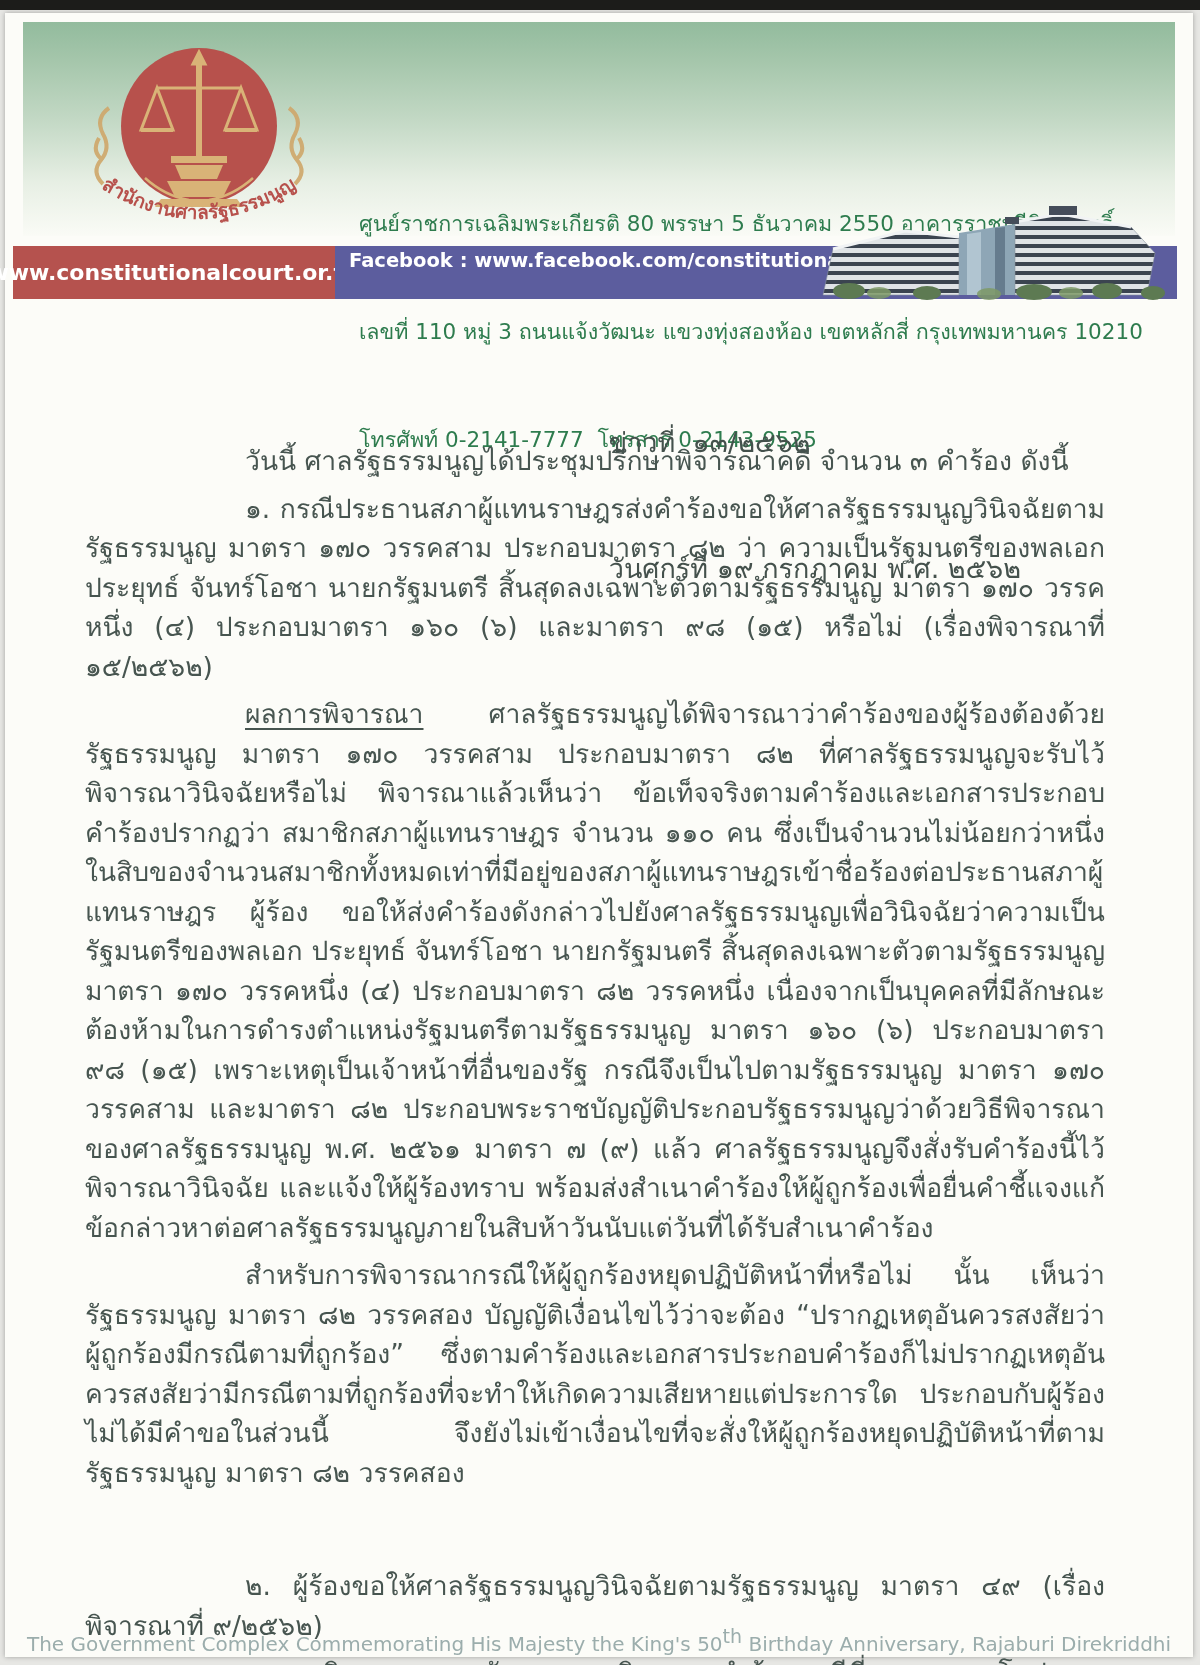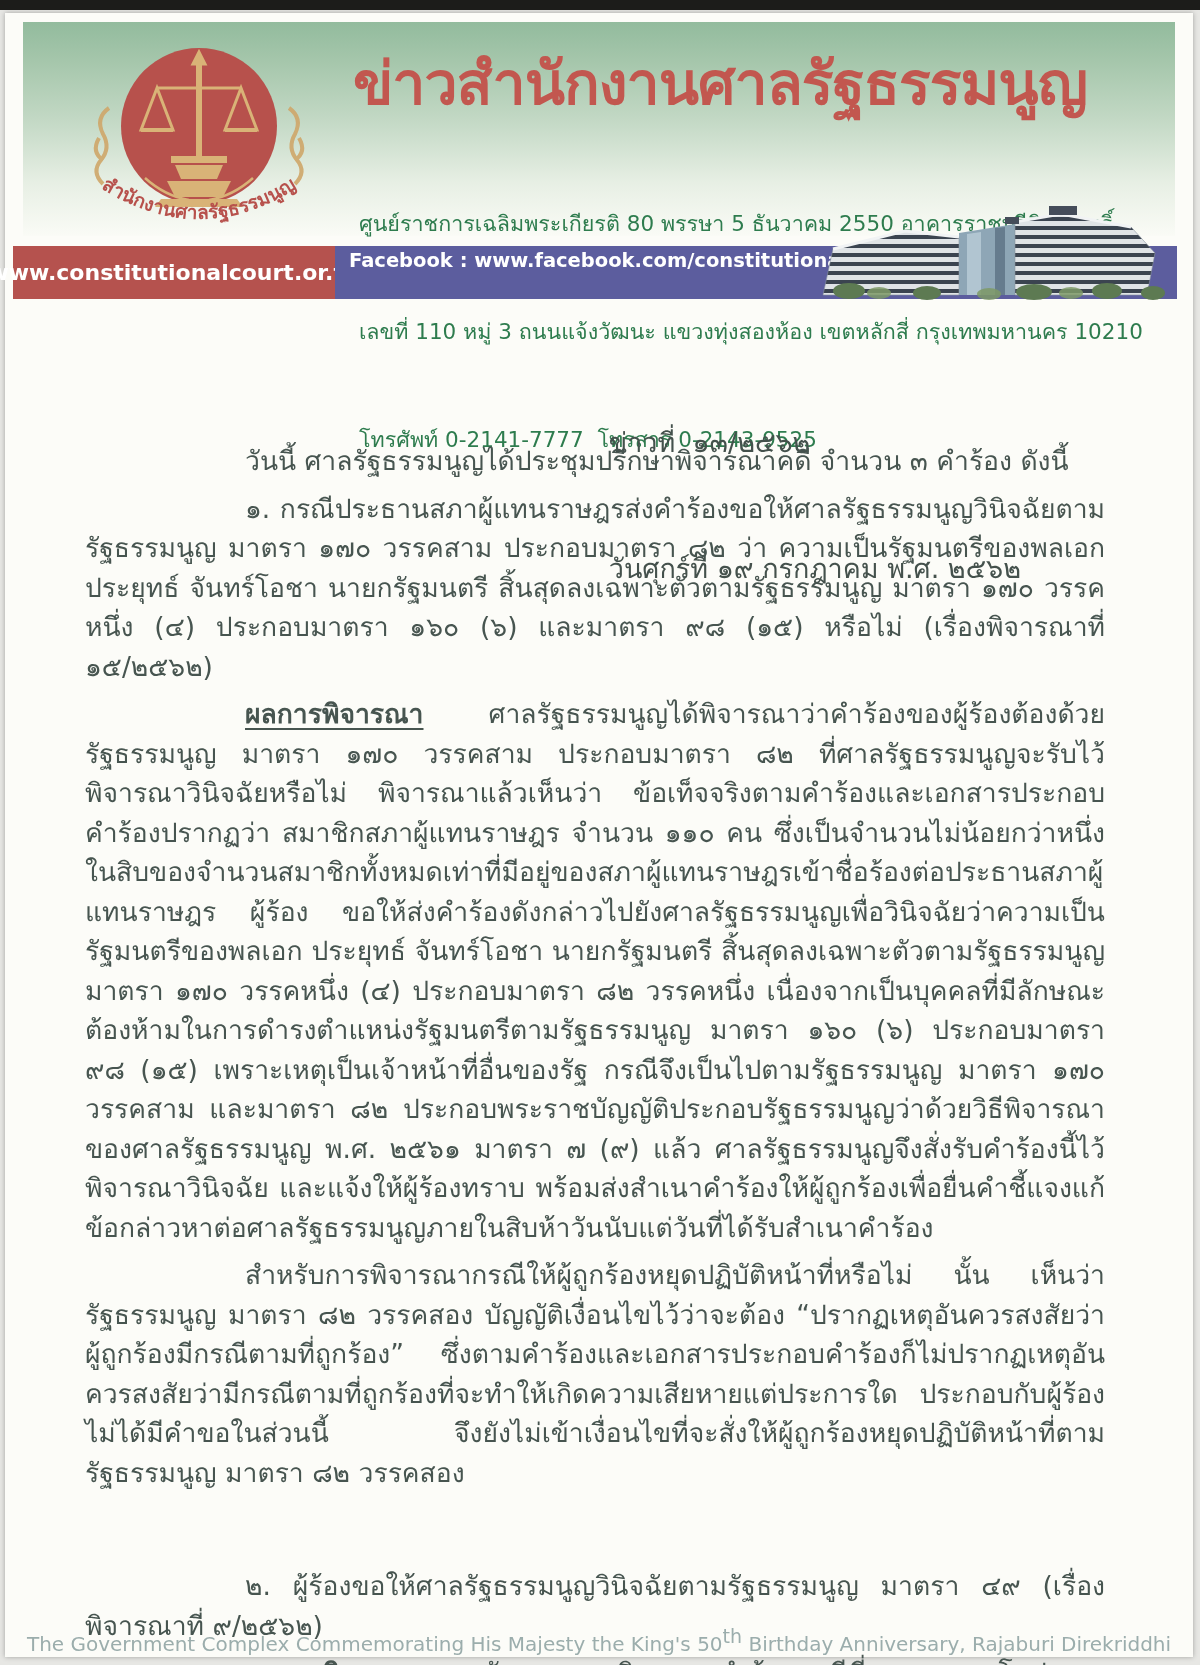--- a/index.html
+++ b/index.html
@@ -52,21 +52,21 @@
   .meta { position:absolute; right:172px; top:325px; text-align:left; color:#44514c;
     font-size:27px; line-height:42px; white-space:pre-wrap; }
 
   
   .doc-body {
     position:absolute; left:72px; right:80px; top:420px;
     color:#475550; font-size:26.5px; line-height:39.5px; text-align:justify;
   }
   .doc-body p { text-indent:160px; margin:8px; }
   .doc-body p.spaced { margin-top:74px; }
-  .lead { font-weight:bold; text-decoration:underline; text-underline-offset:5px; text-decoration-thickness:2px; }
+  .lead { font-weight:normal; text-decoration:underline; text-underline-offset:5px; text-decoration-thickness:2px; }
 
   
   .footer {
     position:absolute; left:0; right:0; top:1538px; text-align:center;
     color:#9badac; font-size:20px; line-height:34px; white-space:pre-wrap;
   }
   .footer sup { font-size:19px; }
 </style>
 </head>
 <body>
@@ -109,21 +109,20 @@
       </g>
 
       <defs>
           <path id="capArc" d="M26,150 Q124,212 222,150"></path>
         </defs>
       <text font-size="19" font-weight="bold" fill="#b7514c">
         <textPath href="#capArc" startOffset="50%" text-anchor="middle">สำนักงานศาลรัฐธรรมนูญ</textPath>
       </text>
     </svg>
 
-    <div class="header-title">ข่าวสำนักงานศาลรัฐธรรมนูญ</div>
 
     <div class="header-address">
       <div>ศูนย์ราชการเฉลิมพระเกียรติ 80 พรรษา 5 ธันวาคม 2550 อาคารราชบุรีดิเรกฤทธิ์</div>
       <div>เลขที่ 110 หมู่ 3 ถนนแจ้งวัฒนะ แขวงทุ่งสองห้อง เขตหลักสี่ กรุงเทพมหานคร 10210</div>
       <div>โทรศัพท์ 0-2141-7777  โทรสาร 0-2143-9525</div>
     </div>
   </div>
 
   <div class="banner">
     <div class="banner-red">www.constitutionalcourt.or.th</div>

